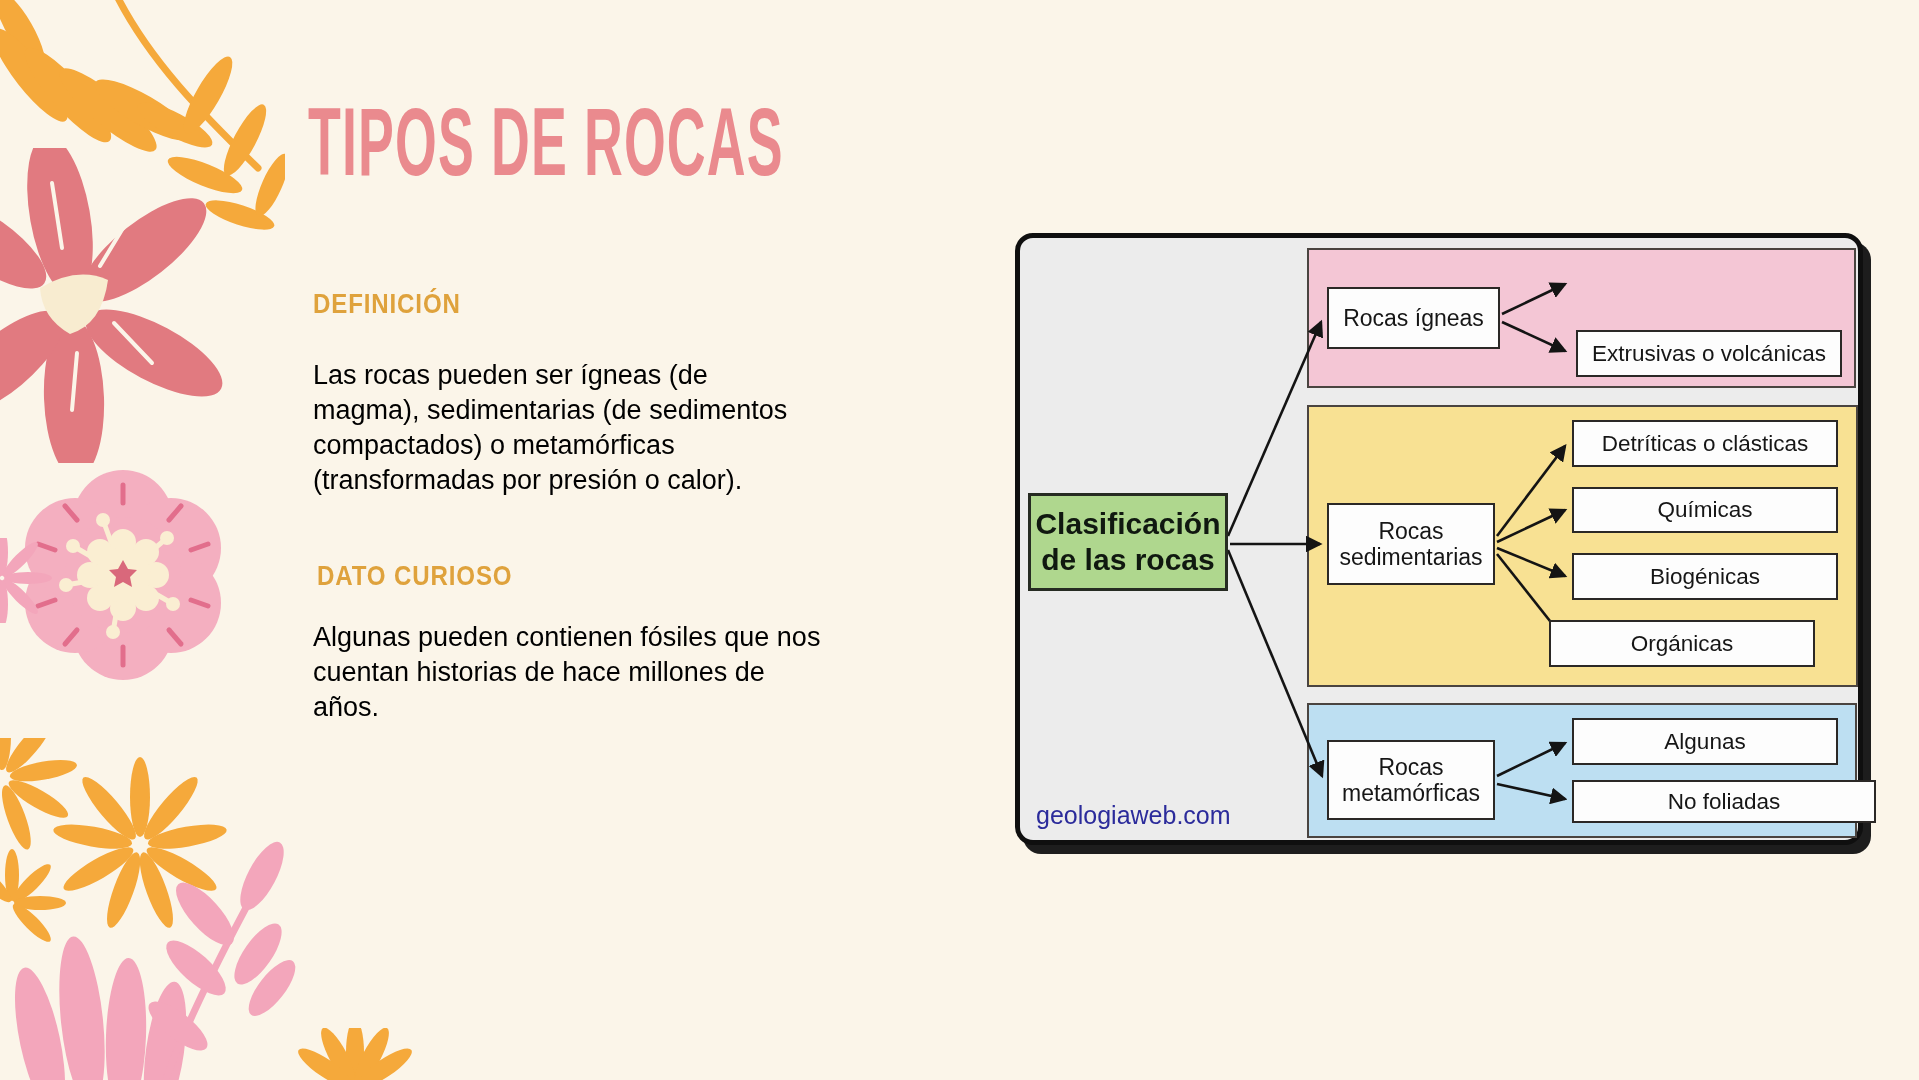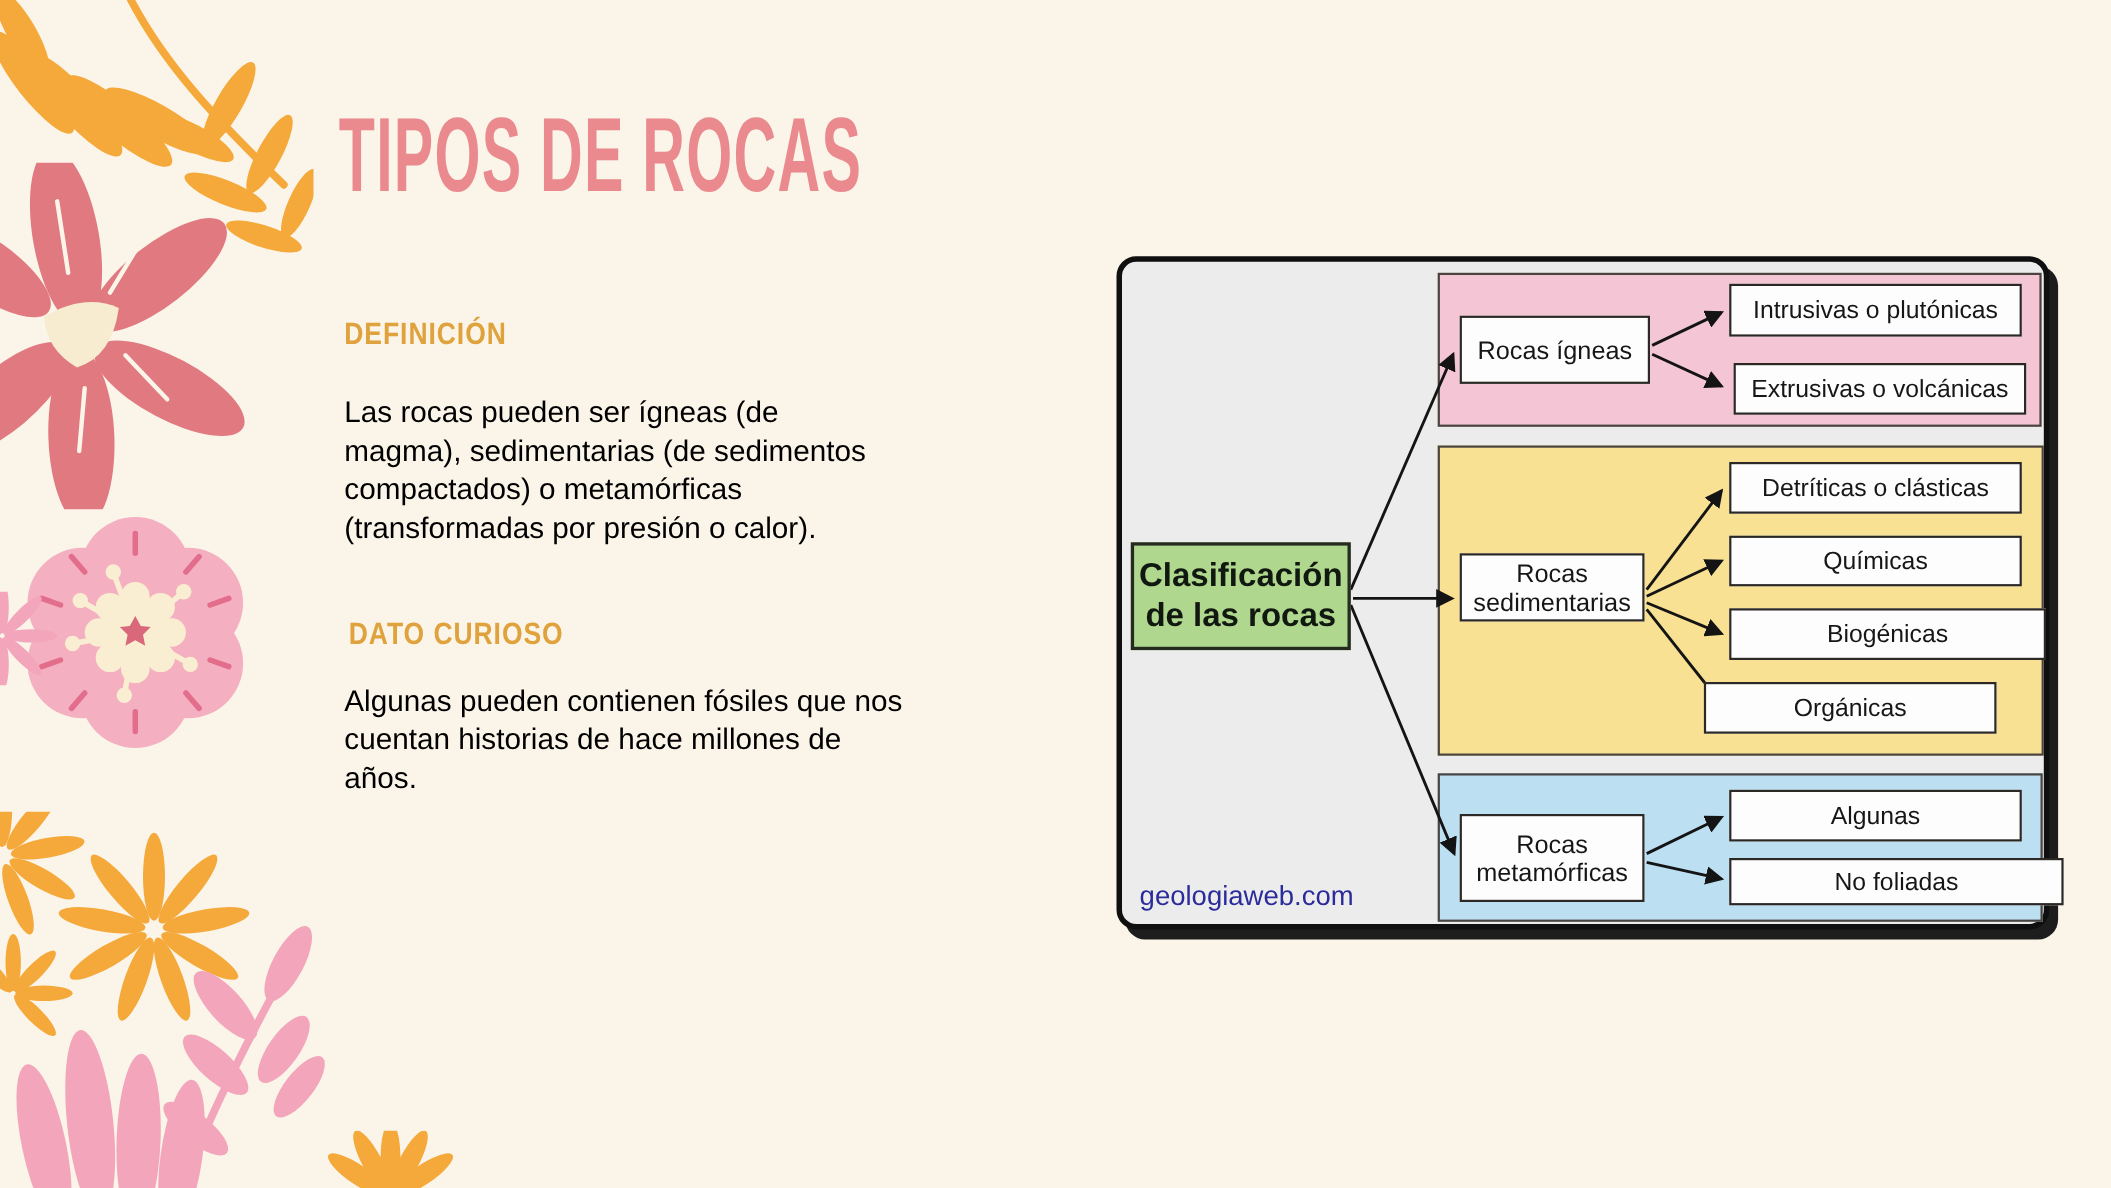--- a/index.html
+++ b/index.html
@@ -246,27 +246,26 @@
       <line x1="477" y1="316" x2="545" y2="402" marker-end="url(#ah)"></line>
       <line x1="477" y1="538" x2="545" y2="505" marker-end="url(#ah)"></line>
       <line x1="477" y1="546" x2="545" y2="561" marker-end="url(#ah)"></line>
     </g>
   </svg>
 
   <div class="root-box">Clasificación
 de las rocas</div>
 
   <div class="dbox" style="left:307px; top:49px;  width:173px; height:62px">Rocas ígneas</div>
-  <div class="dbox leaf" style="left:552px; top:20px;  width:266px; height:48px">Intrusivas o plutónicas</div>
   <div class="dbox leaf" style="left:556px; top:92px;  width:266px; height:47px">Extrusivas o volcánicas</div>
 
-  <div class="dbox" style="left:307px; top:265px; width:168px; height:62px">Rocas sedimentarias</div>
+  <div class="dbox" style="left:307px; top:265px; width:168px; height:82px">Rocas sedimentarias</div>
   <div class="dbox leaf" style="left:552px; top:182px; width:266px; height:47px">Detríticas o clásticas</div>
   <div class="dbox leaf" style="left:552px; top:249px; width:266px; height:46px">Químicas</div>
-  <div class="dbox leaf" style="left:552px; top:315px; width:288px; height:47px">Biogénicas</div>
+  <div class="dbox leaf" style="left:552px; top:315px; width:266px; height:47px">Biogénicas</div>
   <div class="dbox leaf" style="left:529px; top:382px; width:266px; height:47px">Orgánicas</div>
 
   <div class="dbox" style="left:307px; top:502px; width:168px; height:80px">Rocas metamórficas</div>
   <div class="dbox leaf" style="left:552px; top:480px; width:266px; height:47px">Algunas</div>
   <div class="dbox leaf" style="left:552px; top:542px; width:304px; height:43px">No foliadas</div>
 
   <div class="watermark">geologiaweb.com</div>
 </div>
 
 </body></html>

